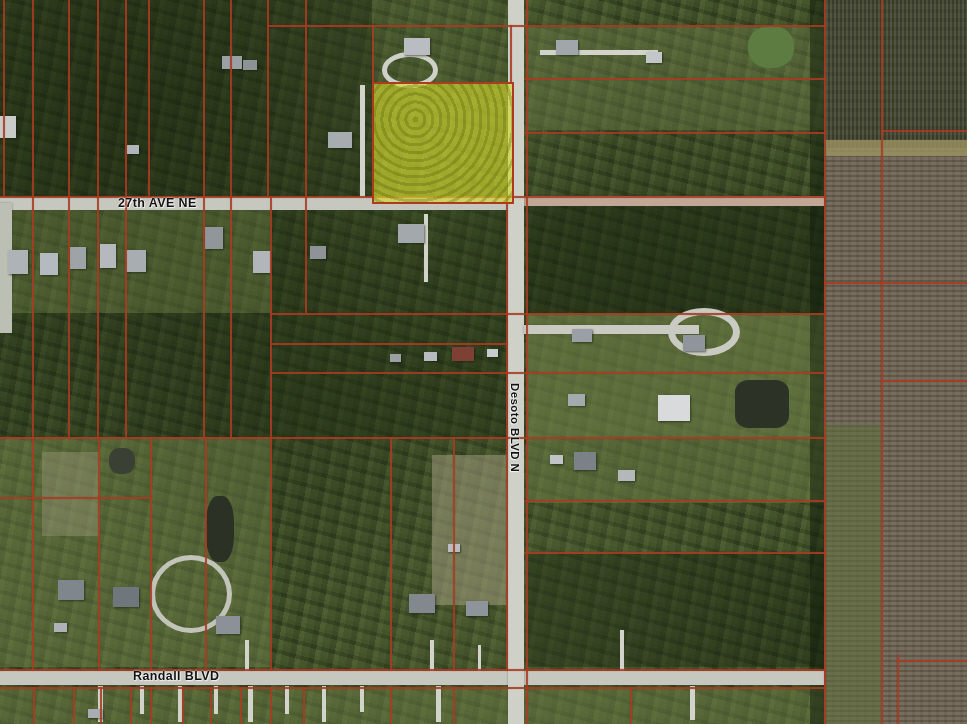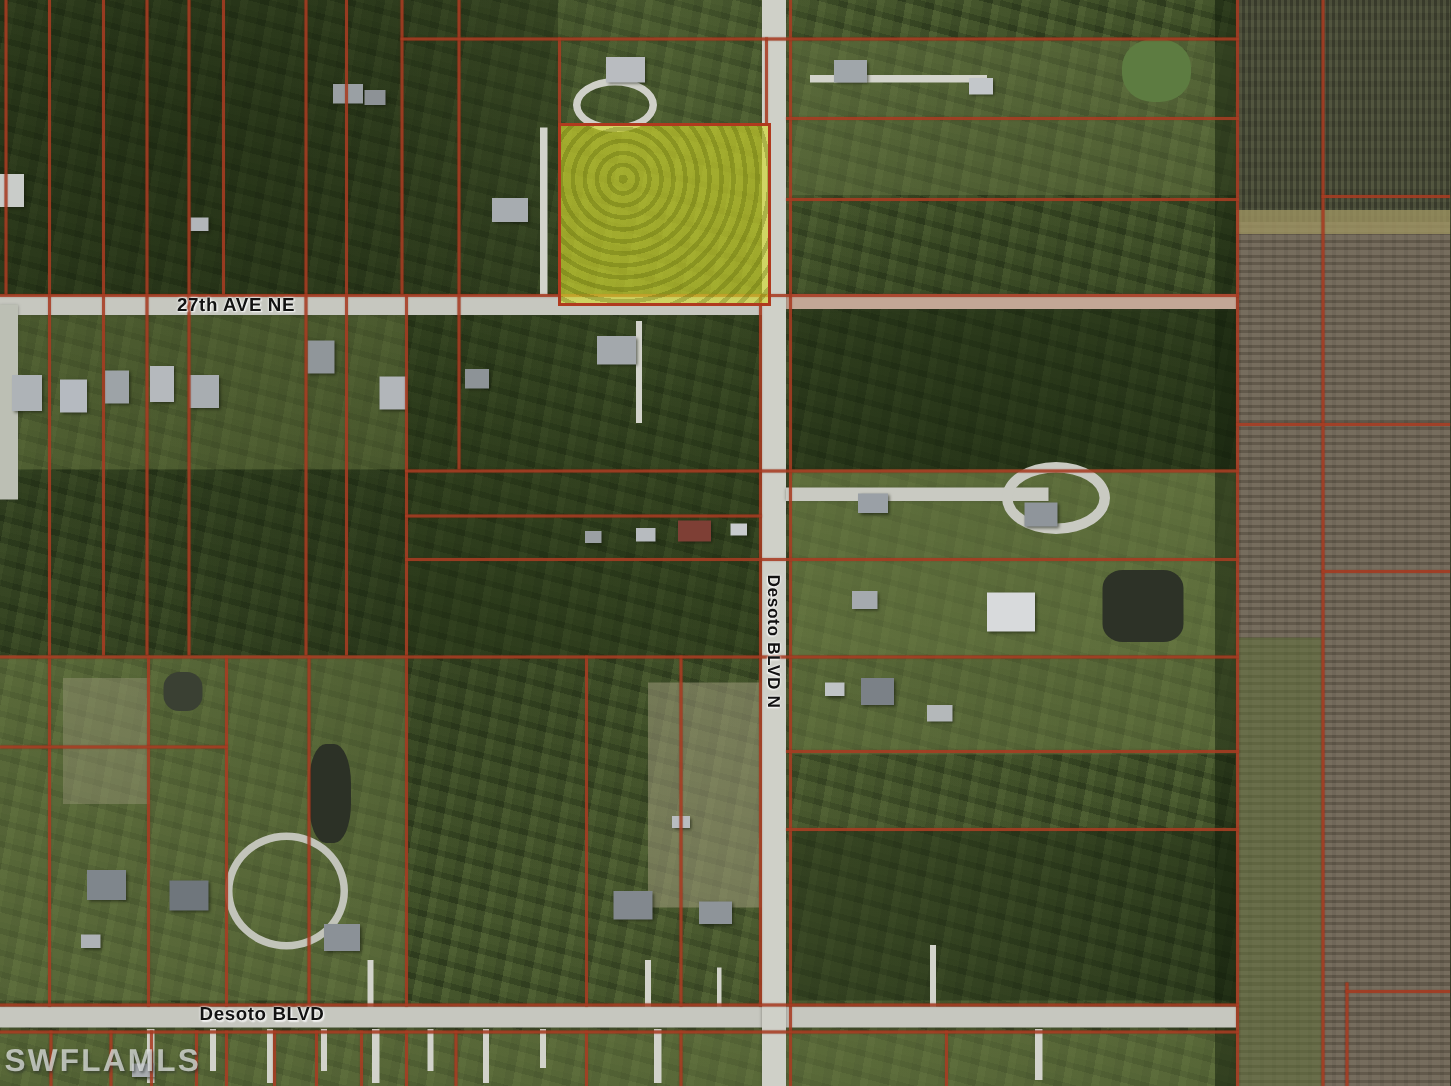--- a/index.html
+++ b/index.html
@@ -197,15 +197,14 @@
     <div class="parcel-line" style="left: 524px; top: 552px; width: 302px; height: 2px;"></div>
     <div class="parcel-line" style="left: 824px; top: 282px; width: 143px; height: 2px;"></div>
     <div class="parcel-line" style="left: 881px; top: 380px; width: 86px; height: 2px;"></div>
     <div class="parcel-line" style="left: 0px; top: 497px; width: 152px; height: 2px;"></div>
     <div class="parcel-line" style="left: 0px; top: 669px; width: 826px; height: 2px;"></div>
     <div class="parcel-line" style="left: 0px; top: 687px; width: 826px; height: 2px;"></div>
     <div class="parcel-line" style="left: 897px; top: 660px; width: 70px; height: 2px;"></div>
     <div id="highlight-parcel" style="left: 372px; top: 82px; width: 138px; height: 118px;"></div>
   <div class="road-label" id="label-27th">27th AVE NE</div>
   <div class="road-label" id="label-desoto">Desoto BLVD N</div>
-  <div class="road-label" id="label-randall">Desoto BLVD</div>
-  <div id="watermark">SWFLAMLS</div>
+  <div class="road-label" id="label-randall">Randall BLVD</div>
 </div>
 
 </body></html>

